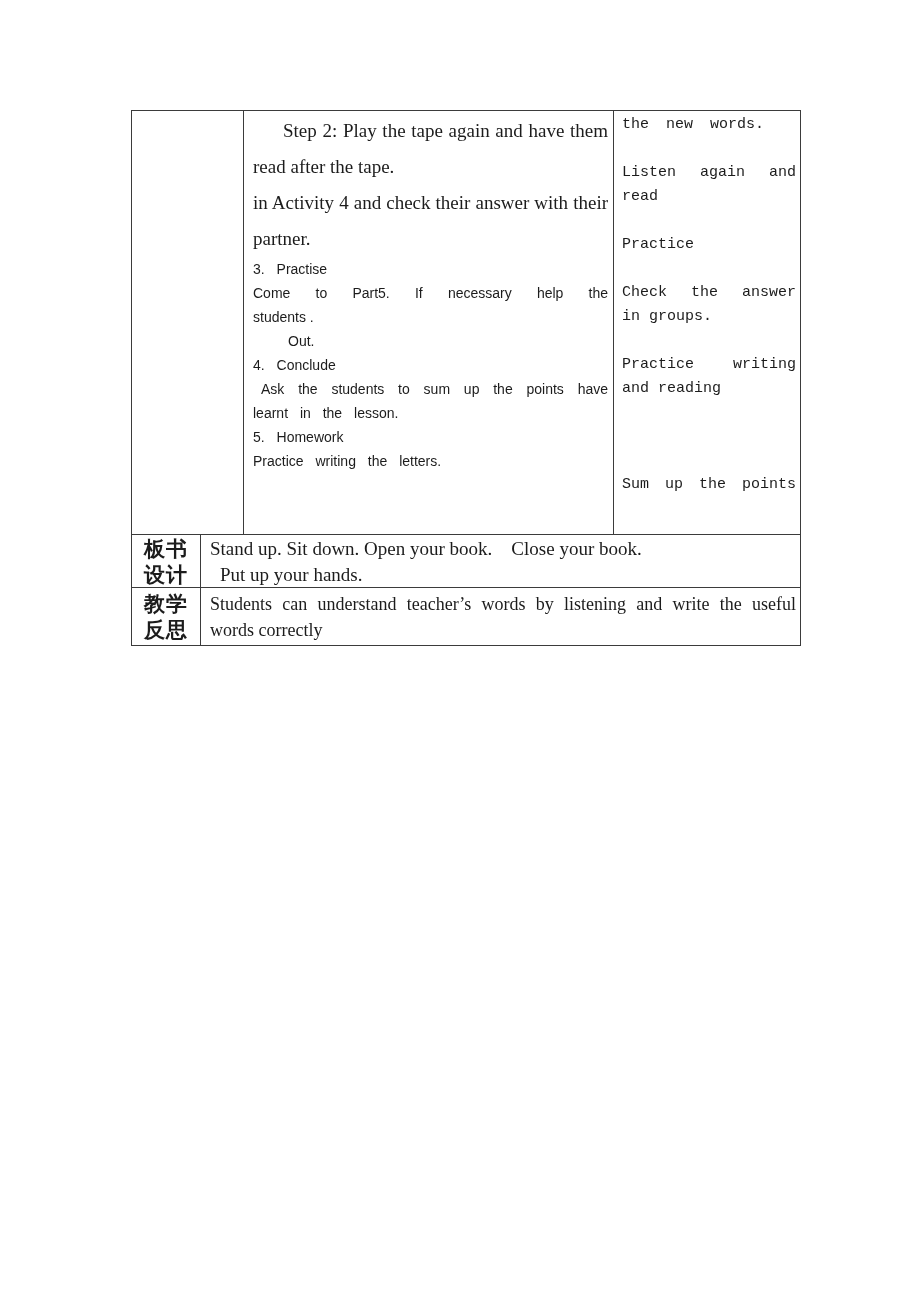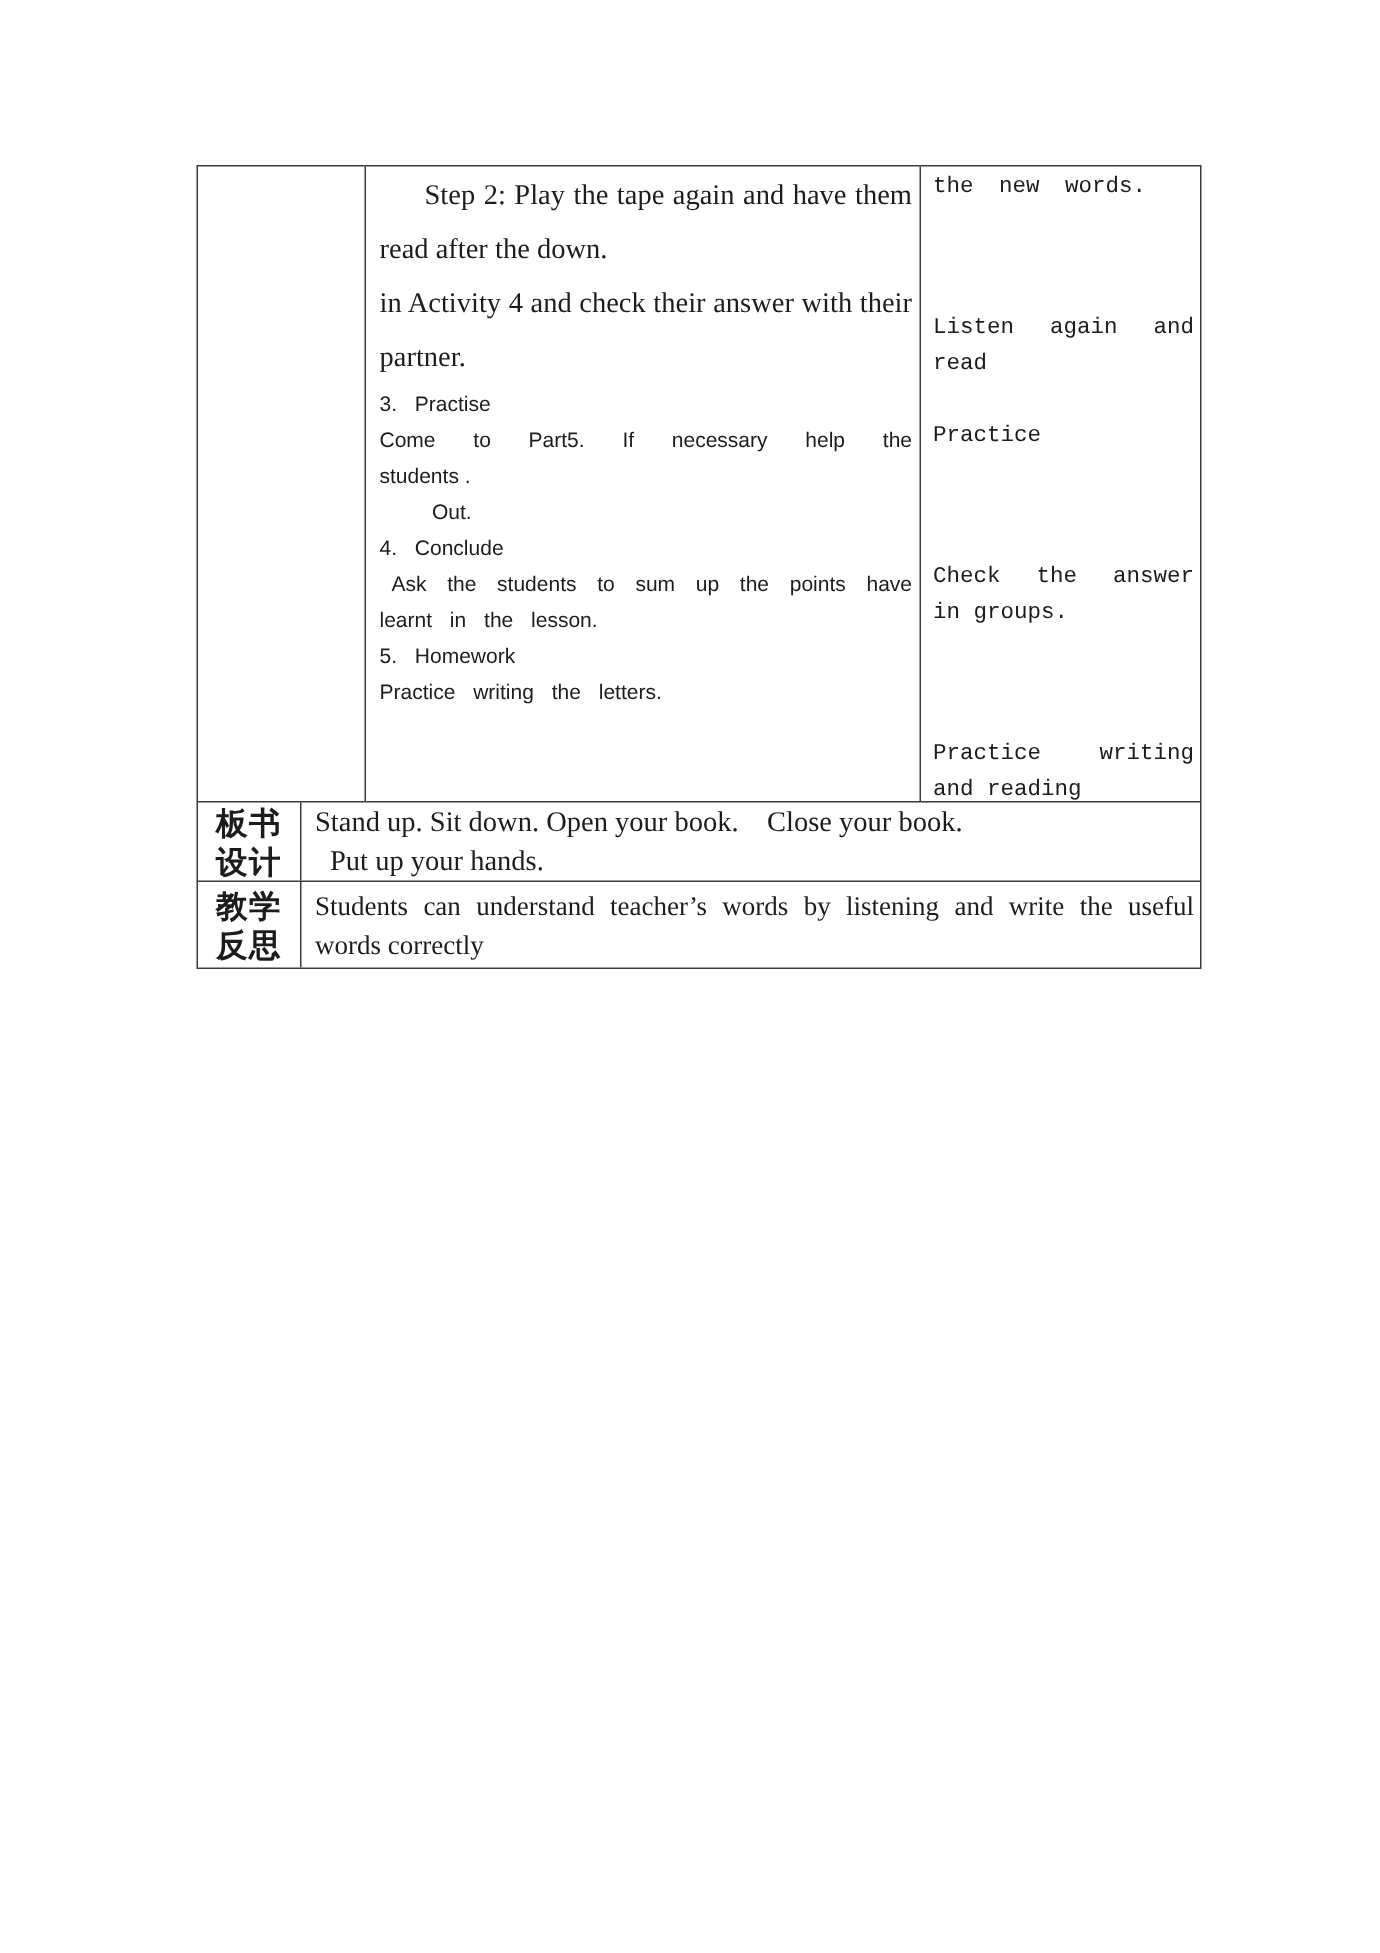--- a/index.html
+++ b/index.html
@@ -77,21 +77,21 @@
   .wide { word-spacing: 8px; }
 
   
   .snl {
     font-family: "Liberation Mono", "DejaVu Sans Mono", monospace;
     font-size: 15px;
     line-height: 24px;
     height: 24px;
     white-space: pre-wrap;
   }
-  .snl.j { white-space: normal; text-align: justify; text-align-last: justify; margin-top: 46px; }
+  .snl.j { white-space: normal; text-align: justify; text-align-last: justify; }
 
   
   .zh {
     font-family: "Liberation Serif", "DejaVu Serif", serif;
     font-size: 21px;
     line-height: 26px;
     height: 26px;
     font-weight: 600;
     letter-spacing: 1px;
   }
@@ -114,21 +114,21 @@
 </head>
 <body>
 
 <div class="doc-table">
 
   <div class="row row-main">
     <div class="cell c-empty"></div>
 
     <div class="cell c-main">
       <div class="sl j ind">Step 2: Play the tape again and have them</div>
-      <div class="sl">read after the down.</div>
+      <div class="sl">read after the tape.</div>
       <div class="sl j">in Activity 4 and check their answer with their</div>
       <div class="sl">partner.</div>
 
       <div class="ml wide">3. Practise</div>
       <div class="ml j">Come to Part5.  If necessary help the</div>
       <div class="ml">students .</div>
       <div class="ml p4">Out.</div>
       <div class="ml wide">4. Conclude</div>
       <div class="ml j p1">Ask the students to sum up the points have</div>
       <div class="ml wide">learnt in the lesson.</div>

